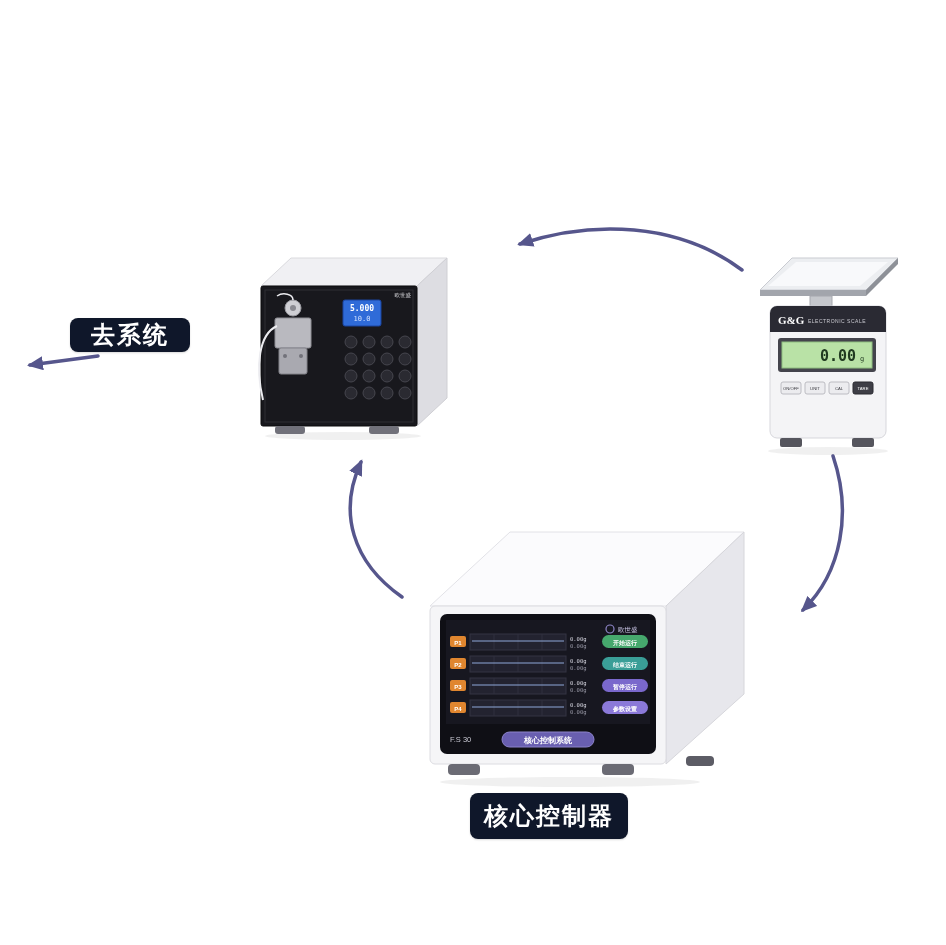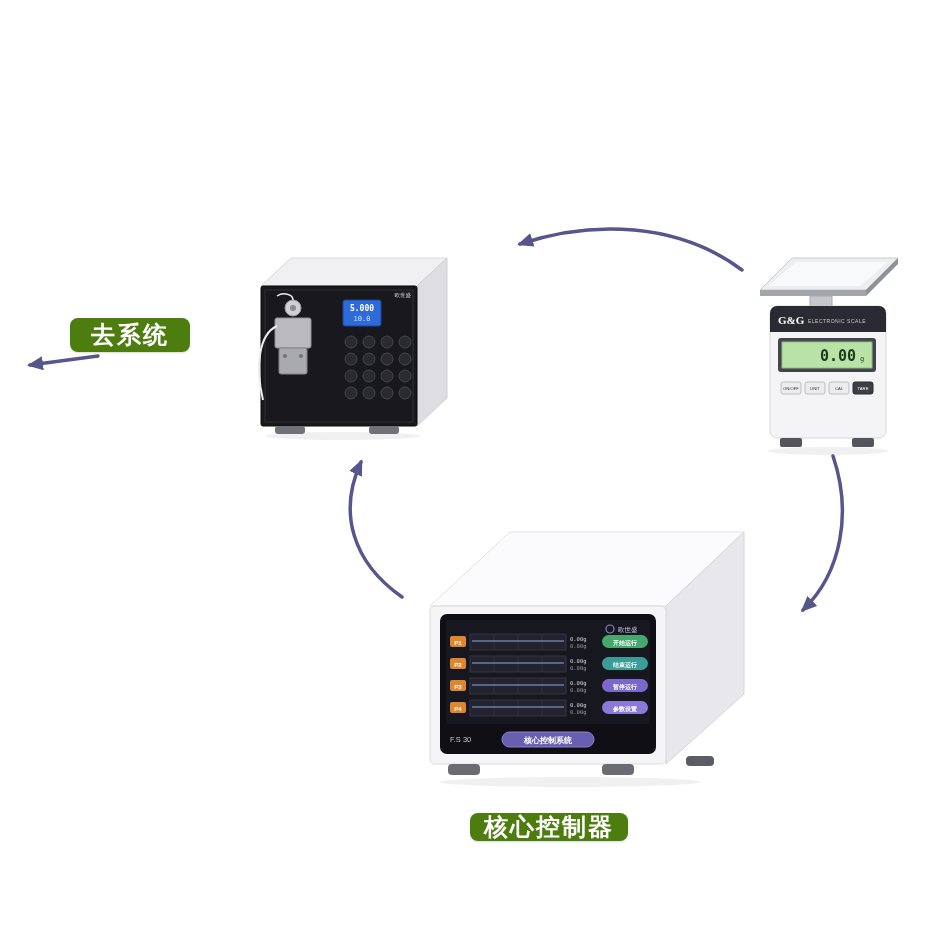--- a/index.html
+++ b/index.html
@@ -1,20 +1,20 @@
 <!DOCTYPE html>
 <html><head>
 <meta charset="utf-8">
 <style>
   html,body{margin:0;padding:0;background:#fff;}
   body{font-family:"Liberation Sans",sans-serif;}
   #canvas{position:relative;width:946px;height:945px;background:#ffffff;overflow:hidden;}
   .layer{position:absolute;left:0;top:0;}
   .pill{
-    position:absolute;background:#4d7c0f;color:#fff;font-weight:bold;
+    position:absolute;background:#0f172a;color:#fff;font-weight:bold;
     font-size:24px;letter-spacing:2px;display:flex;align-items:center;justify-content:center;
     border-radius:8px;box-shadow:0 1px 2px rgba(0,0,0,.15);
   }
   .device{position:absolute;}
   
   .t-tag{font:bold 6px "Liberation Sans",sans-serif;fill:#fff;text-anchor:middle;}
   .t-val{font:5.5px "DejaVu Sans Mono",monospace;fill:#d9d9e3;}
   .t-sub{font:5.5px "DejaVu Sans Mono",monospace;fill:#9a9aa8;}
   .t-btn{font:bold 6px "Liberation Sans",sans-serif;fill:#fff;text-anchor:middle;}
   .t-brand-sm{font:5.5px "Liberation Sans",sans-serif;fill:#d8d8dc;text-anchor:end;}
@@ -42,21 +42,21 @@
       </marker>
     </defs>
     <path d="M 98 356 L 30 365" fill="none" stroke-width="3.5" stroke-linecap="round" marker-end="url(#arrh)" stroke="#56568c"></path>
     <path d="M 742 270 C 678 222, 592 220, 520 244" fill="none" stroke-width="3.5" stroke-linecap="round" marker-end="url(#arrh)" stroke="#56568c"></path>
     <path d="M 402 597 C 352 562, 338 512, 361 462" fill="none" stroke-width="3.5" stroke-linecap="round" marker-end="url(#arrh)" stroke="#56568c"></path>
     <path d="M 833 456 C 852 512, 842 572, 803 610" fill="none" stroke-width="3.5" stroke-linecap="round" marker-end="url(#arrh)" stroke="#56568c"></path>
   </svg>
 
   <div class="pill" style="left:70px;top:318px;width:120px;height:34px;">去系统</div>
 
-  <div class="pill" style="left:470px;top:813px;width:158px;height:28px;">核心控制器</div>
+  <div class="pill" style="left:470px;top:793px;width:158px;height:46px;">核心控制器</div>
 
   <svg class="device" style="left:253px;top:250px;" width="198" height="192" viewBox="0 0 198 192">
     <ellipse cx="90" cy="186" rx="78" ry="4" fill="#000" opacity="0.06"></ellipse>
 
     <polygon points="8,36 164,36 194,8 38,8" fill="#f0f0f3" stroke="#dadade"></polygon>
     <polygon points="164,36 194,8 194,148 164,176" fill="#dddde2" stroke="#cfcfd4"></polygon>
     <rect x="8" y="36" width="156" height="140" rx="2" fill="#18181d" stroke="#0a0a0d"></rect>
     <rect x="12" y="40" width="148" height="132" fill="none" stroke="#2e2e35"></rect>
 
     <g>

